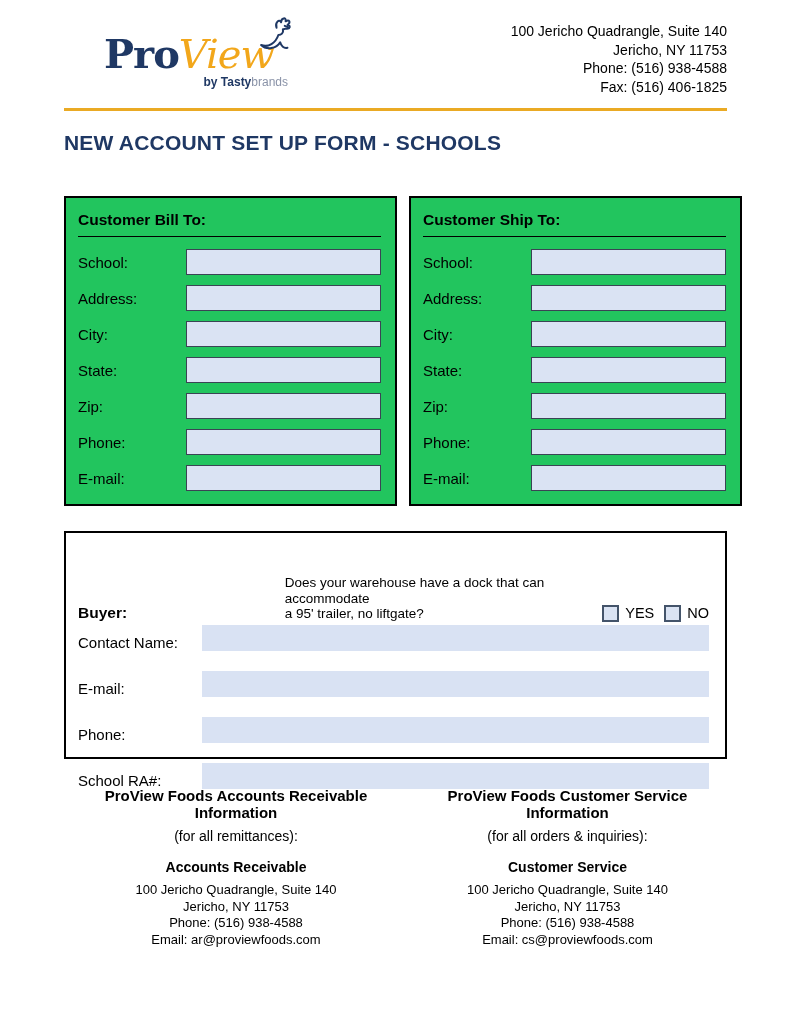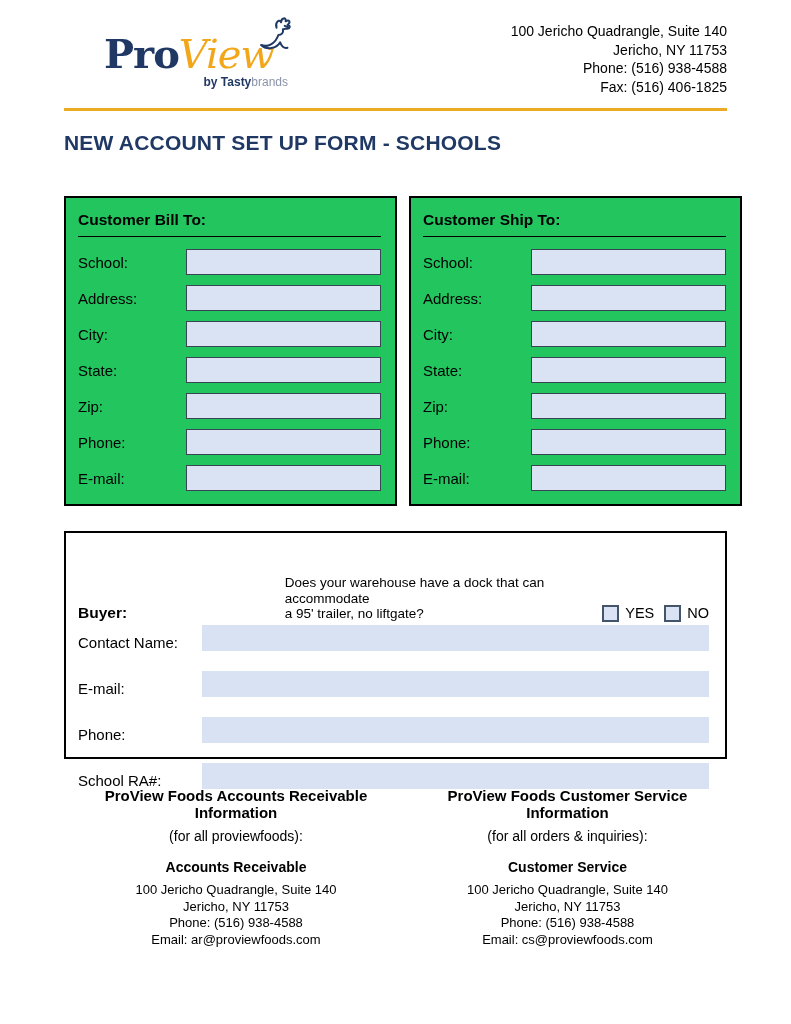--- a/index.html
+++ b/index.html
@@ -198,21 +198,21 @@
       <div class="buyer-row">
         <span class="flabel">School RA#:</span>
         <input class="finput-flat" type="text" value="" style="">
       </div>
     </div>
   </div>
 
   <div class="footer">
     <div class="footer-col">
       <div class="f-heading">ProView Foods Accounts Receivable Information</div>
-      <div class="f-sub">(for all proviewfoods):</div>
+      <div class="f-sub">(for all remittances):</div>
       <div class="f-dept">Accounts Receivable</div>
       <div class="f-lines">
         <div>100 Jericho Quadrangle, Suite 140</div>
         <div>Jericho, NY 11753</div>
         <div>Phone: (516) 938-4588</div>
         <div>Email: ar@proviewfoods.com</div>
       </div>
     </div>
     <div class="footer-col right">
       <div class="f-heading">ProView Foods Customer Service Information</div>

